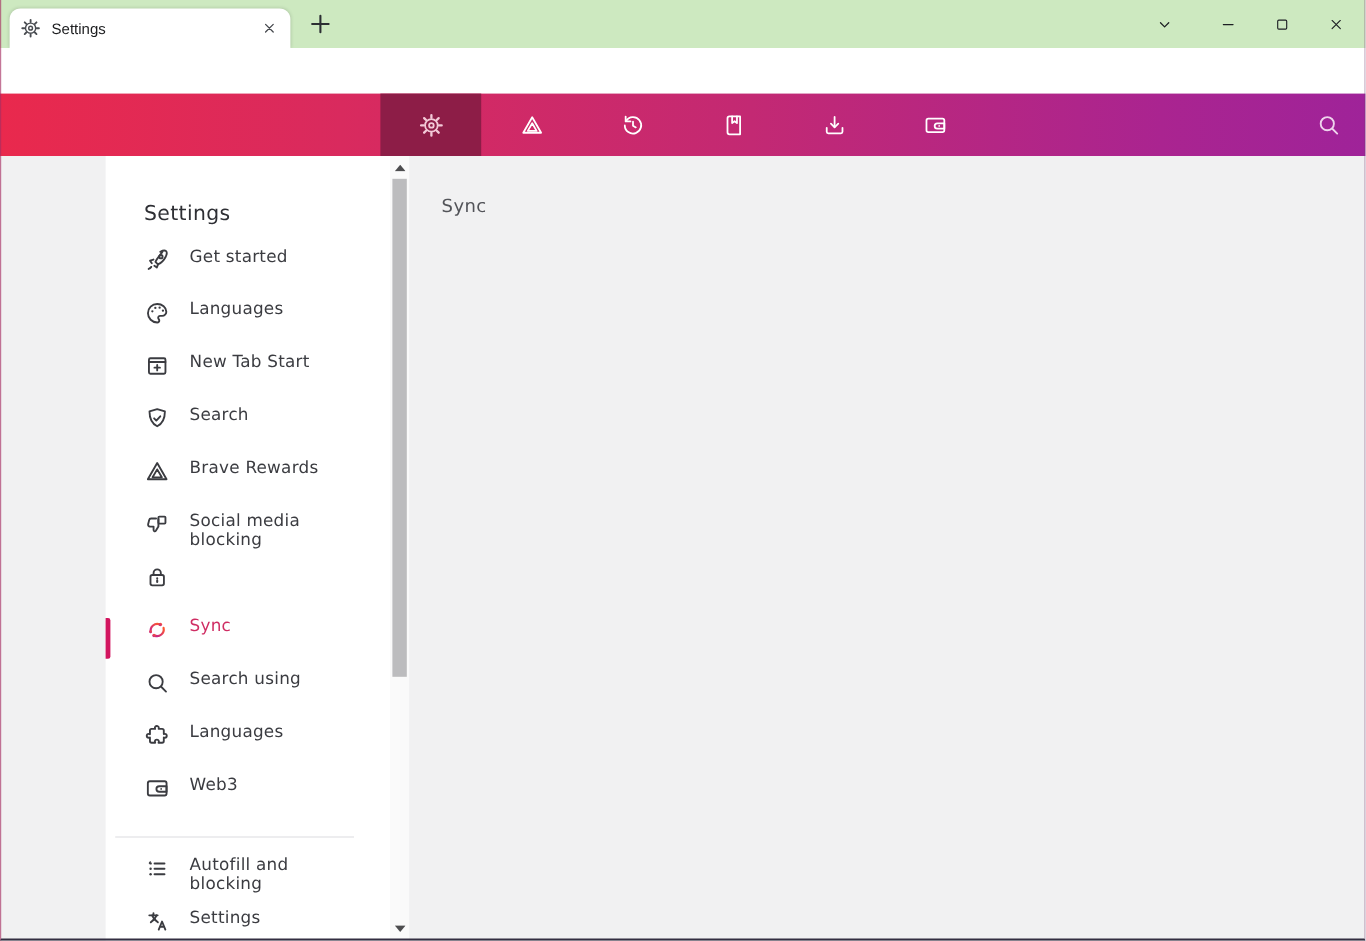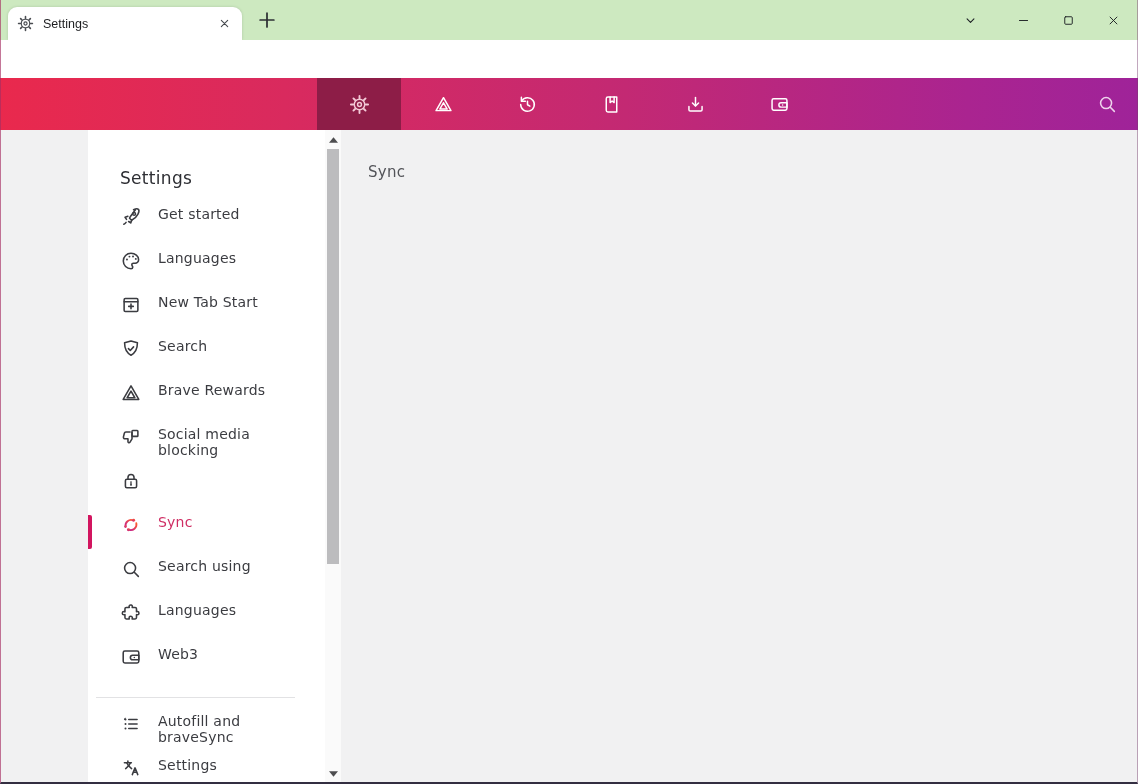--- a/index.html
+++ b/index.html
@@ -439,21 +439,21 @@
             <svg viewBox="0 0 24 24" fill="none" stroke="currentColor" stroke-width="1.7" stroke-linecap="round" stroke-linejoin="round" width="100%" height="100%">
               <g fill="currentColor" stroke="none">
                 <circle cx="6" cy="7.1" r="1.1"></circle>
                 <circle cx="6" cy="12" r="1.1"></circle>
                 <circle cx="6" cy="16.9" r="1.1"></circle>
               </g>
               <path d="M4.9 6.9l.8-1.2" stroke-width="1.2"></path>
               <path d="M9.6 7.1h9M9.6 12h9M9.6 16.9h9" stroke-width="1.8"></path>
             </svg>
           </span>
-          <span class="ni-label">Autofill and braveSync</span>
+          <span class="ni-label">Autofill and blocking</span>
         </div>
         <div class="nav-item">
           <span class="ni-icon">
             <svg viewBox="0 0 24 24" fill="none" stroke="currentColor" stroke-width="1.7" stroke-linecap="round" stroke-linejoin="round" width="100%" height="100%">
               <path d="M4.8 6.3h7.6M8.6 4.4v1.9"></path>
               <path d="M6.2 12.7c2.3-1.7 4.4-4 5.2-6.4"></path>
               <path d="M7.4 6.3c.8 2.4 2.9 4.7 5.2 6.4"></path>
               <path d="M13.4 19.2l3-7.3 3 7.3M14.5 16.7h3.8"></path>
             </svg>
           </span>

